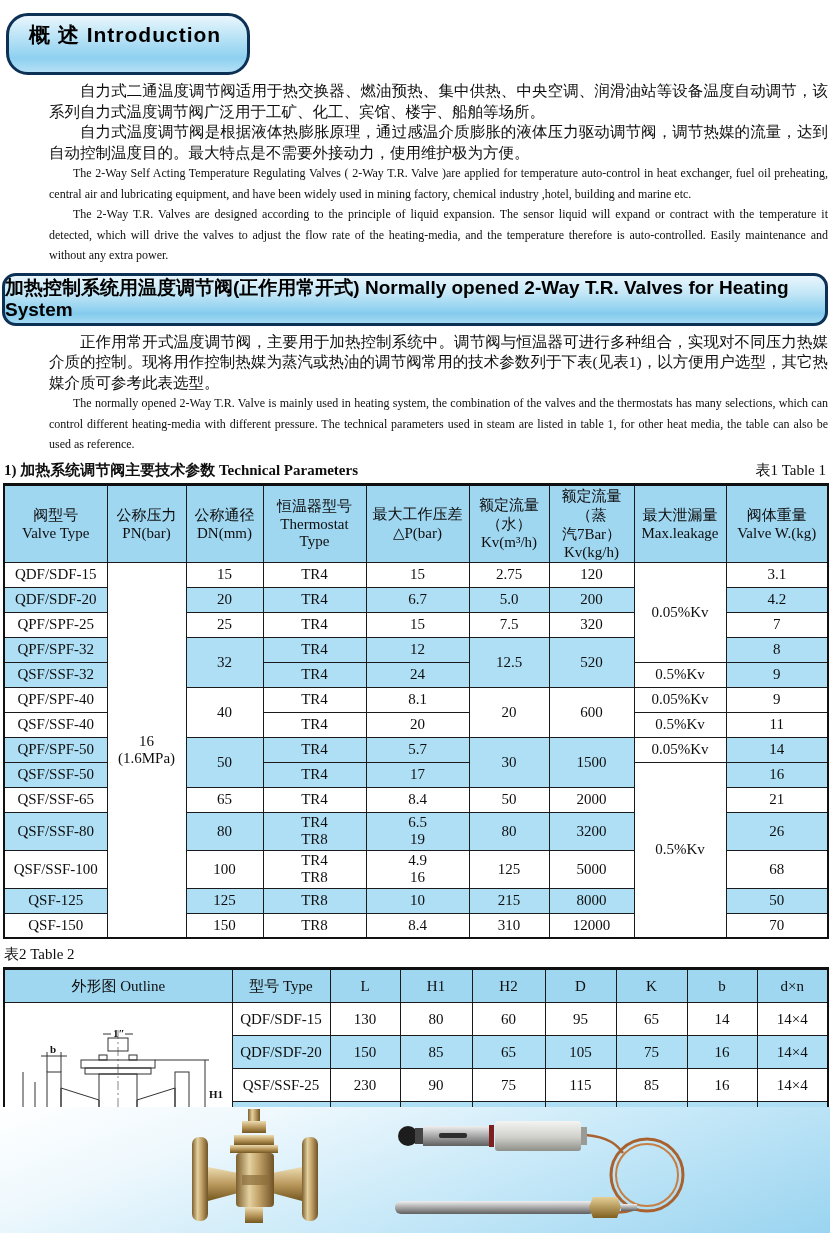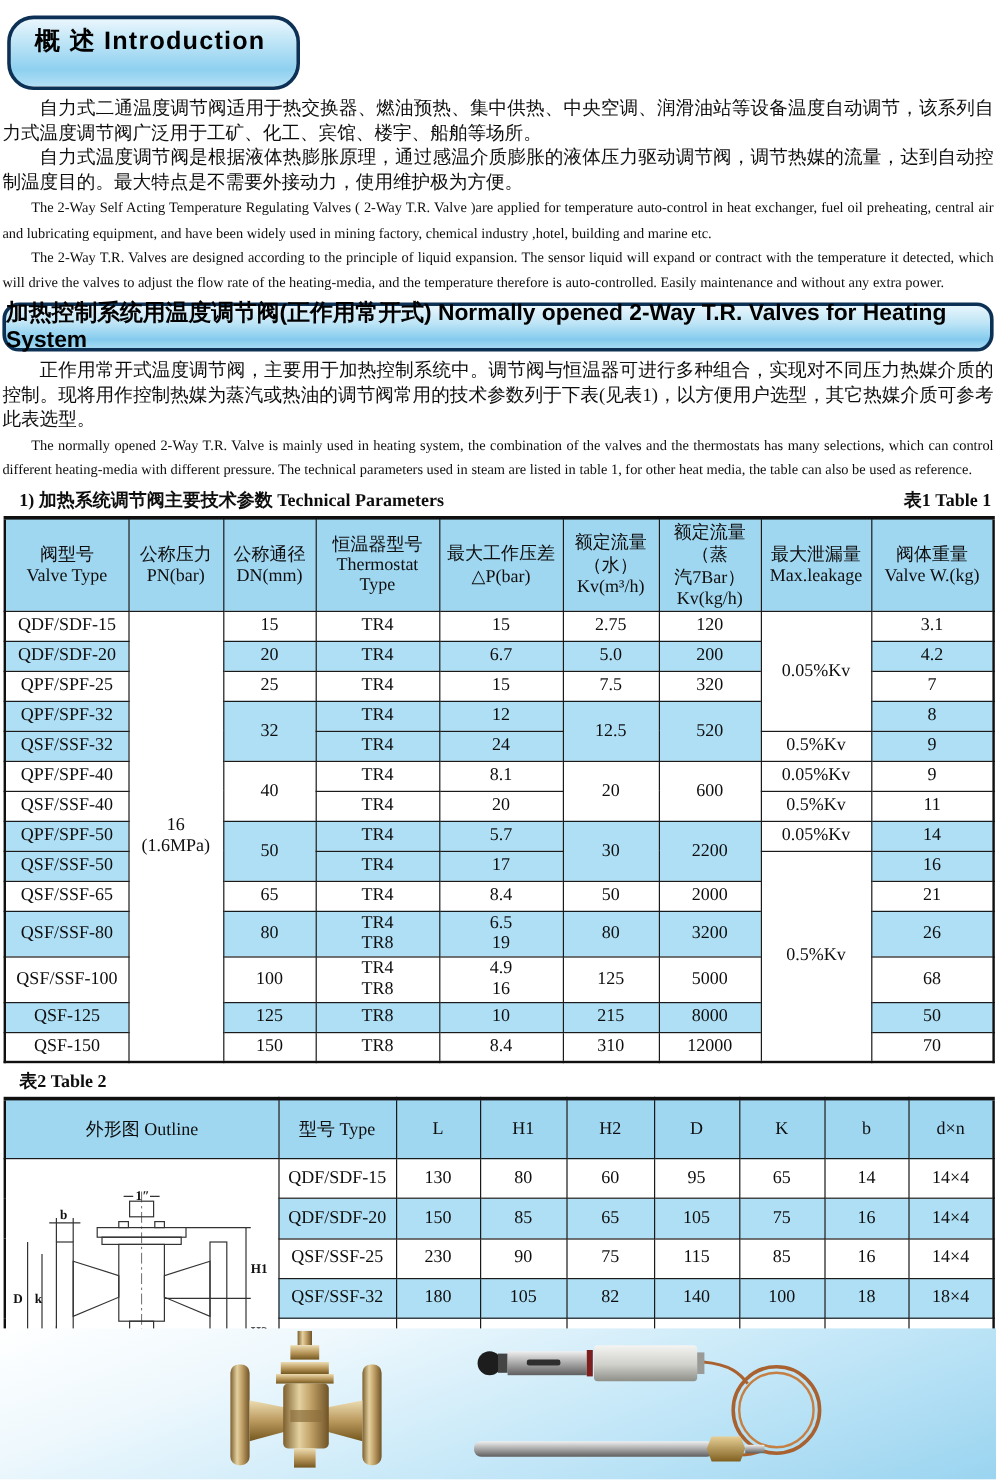--- a/index.html
+++ b/index.html
@@ -13,58 +13,59 @@
   
   .pill {
     display:inline-block; margin:13px 0 0 6px;
     padding:7px 26px 25px 20px;
     font:bold 21px/24px "Liberation Sans", sans-serif;
     color:#000; letter-spacing:1px;
     background:linear-gradient(180deg,#eaf6fd 0%,#c3e7f7 30%,#8ed0f0 75%,#b4e0f5 100%);
     border:3px solid #0d3055; border-radius:22px;
   }
   .banner {
-    margin:7px 2px 0 2px; height:41px;
+    margin:7px 2px 0 2px; height:53px;
     display:flex; align-items:center; justify-content:center;
     font:bold 19px/22px "Liberation Sans", sans-serif; color:#000;
     background:linear-gradient(180deg,#e9f6fd 0%,#bfe5f6 40%,#84cbee 80%,#a5daf3 100%);
     border:3px solid #0d3055; border-radius:14px;
   }
   
   .para {
     font-size:15.5px; line-height:20.5px;
     text-align:justify; text-indent:2em;
     padding:0 2px;
+    margin-left:47px;
   }
   .para.first { margin-top:6px; }
   .para.en { font-size:12px; }
   
   .capline {
     display:flex; justify-content:space-between; align-items:flex-end;
-    padding:0 4px; margin:6px 0 3px 12px;
+    padding:0 4px; margin:6px 0 3px 0;
     font-size:15px; font-weight:bold;
   }
-  .capline .ref { font-weight:bold; }
+  .capline .ref { font-weight:normal; }
   
   table {
     border-collapse:collapse; table-layout:fixed;
     width:824px; margin:0 3px;
     font-size:15px; text-align:center;
   }
   th, td {
     border:1px solid #1a1a1a; padding:1px 2px;
     white-space:pre-line; vertical-align:middle;
   }
   table { border:2px solid #101010; border-top-width:3px; }
   th { background:#9fd6f0; font-weight:normal; }
   td.blue { background:#aedff5; }
   #t1 tr.hdr { height:62px; }
   #t1 tr { height:25px; }
   #t1 tr.tall { height:38px; }
-  #t2 tr.hdr { height:50px; }
+  #t2 tr.hdr { height:34px; }
   #t2 tr { height:30px; }
   #t2 td.outline-cell { background:#fff; padding:2px; }
   
   .photo-strip {
     position:absolute; left:0; right:0; bottom:0; height:126px;
     background:linear-gradient(160deg,#ffffff 0%,#eef8fd 25%,#c6e8f8 60%,#9ad4f0 100%);
   }
   .photo-strip svg { position:absolute; }
   .muted-line { stroke:#333; stroke-width:1; fill:none; }
   .dim-text { font:bold 11px "Liberation Serif", serif; fill:#111; }
@@ -191,21 +192,21 @@
     <td>20</td>
     <td>0.5%Kv</td>
     <td>11</td>
   </tr>
   <tr>
     <td class="blue">QPF/SPF-50</td>
     <td class="blue" rowspan="2">50</td>
     <td class="blue">TR4</td>
     <td class="blue">5.7</td>
     <td class="blue" rowspan="2">30</td>
-    <td class="blue" rowspan="2">2200</td>
+    <td class="blue" rowspan="2">1500</td>
     <td>0.05%Kv</td>
     <td class="blue">14</td>
   </tr>
   <tr>
     <td class="blue">QSF/SSF-50</td>
     <td class="blue">TR4</td>
     <td class="blue">17</td>
     <td rowspan="6">0.5%Kv</td>
     <td class="blue">16</td>
   </tr>

